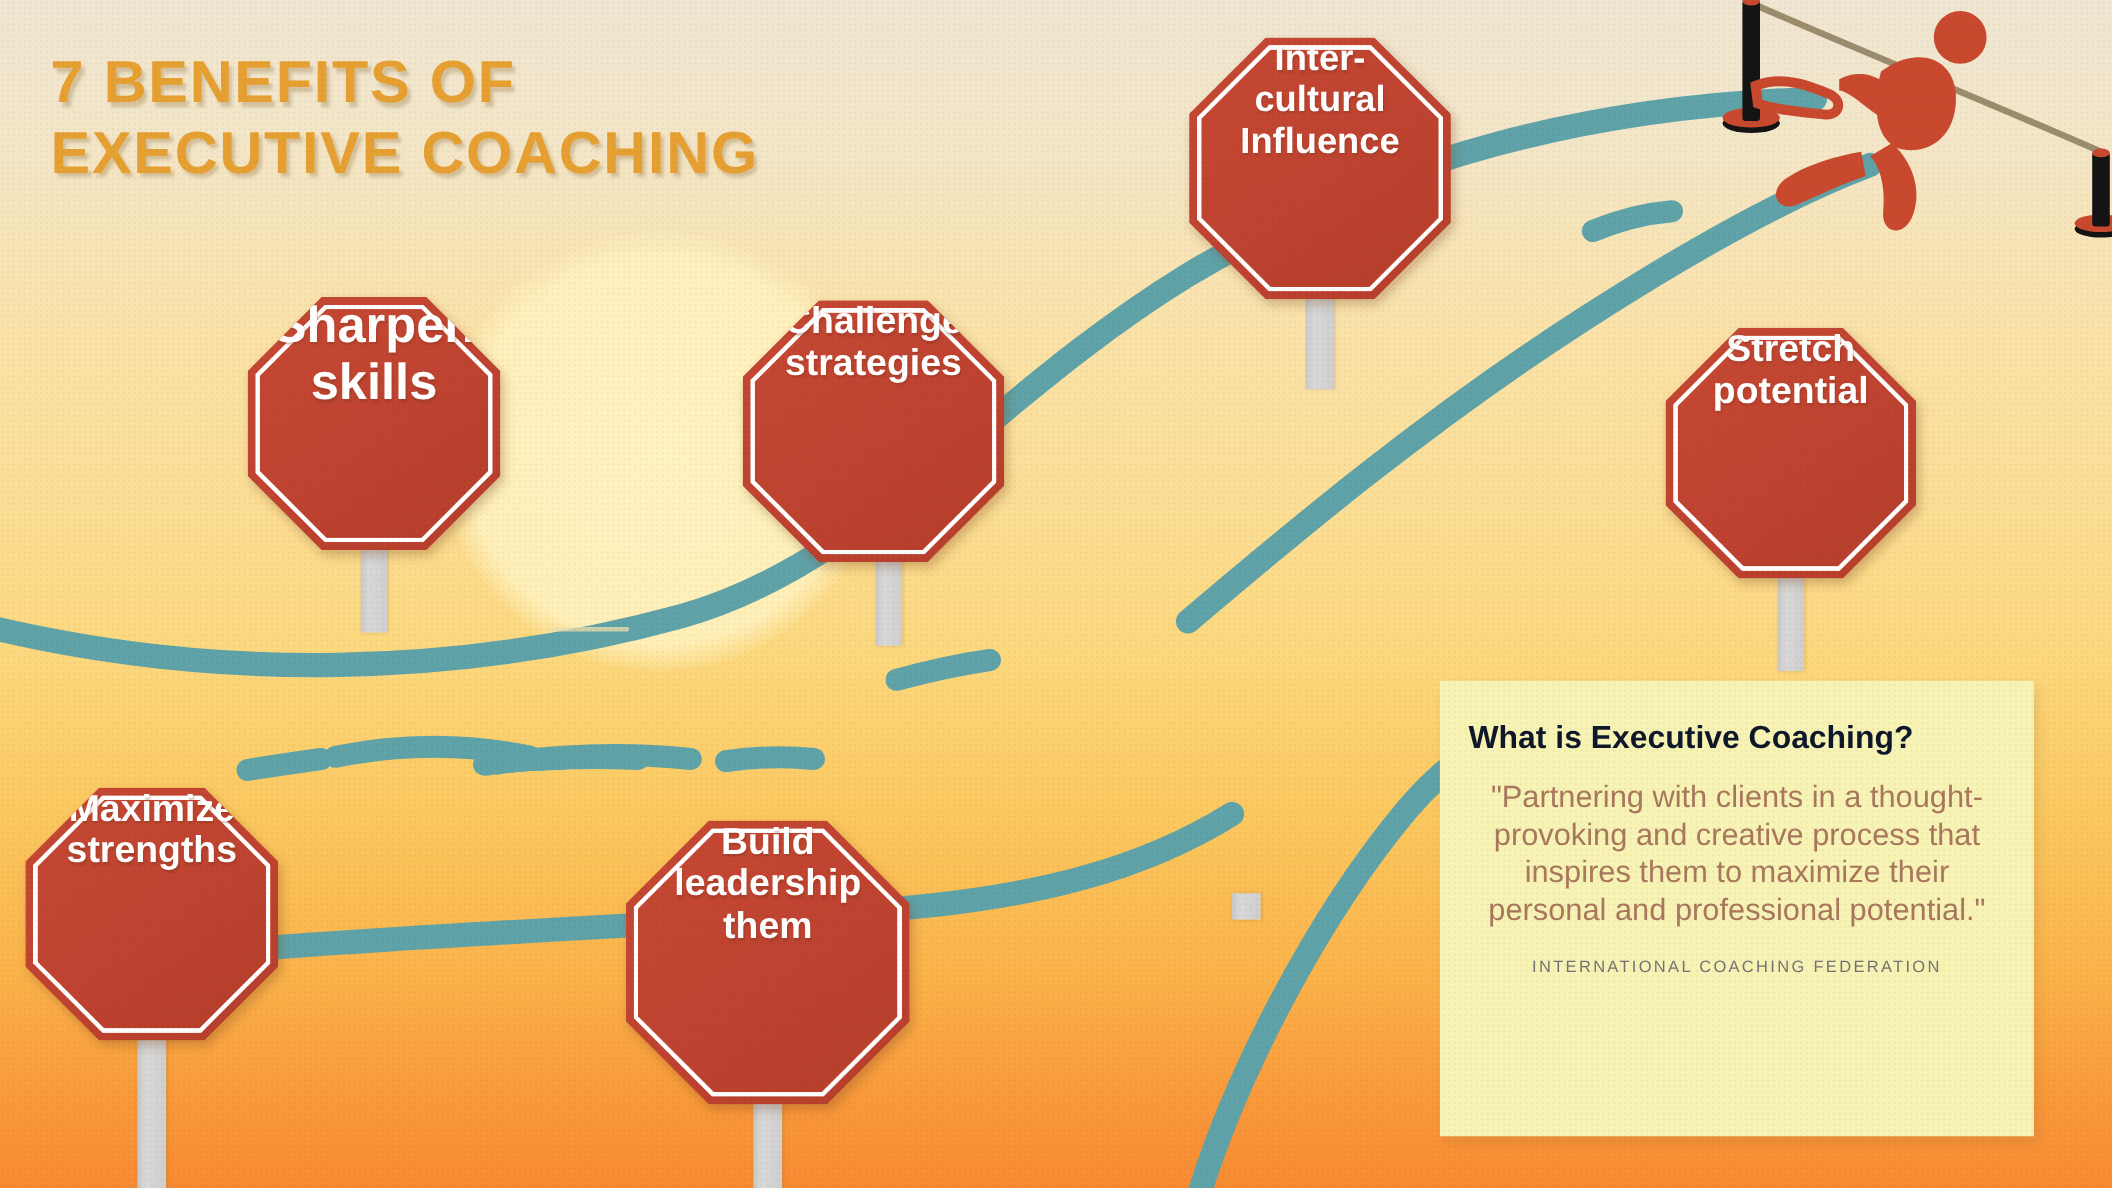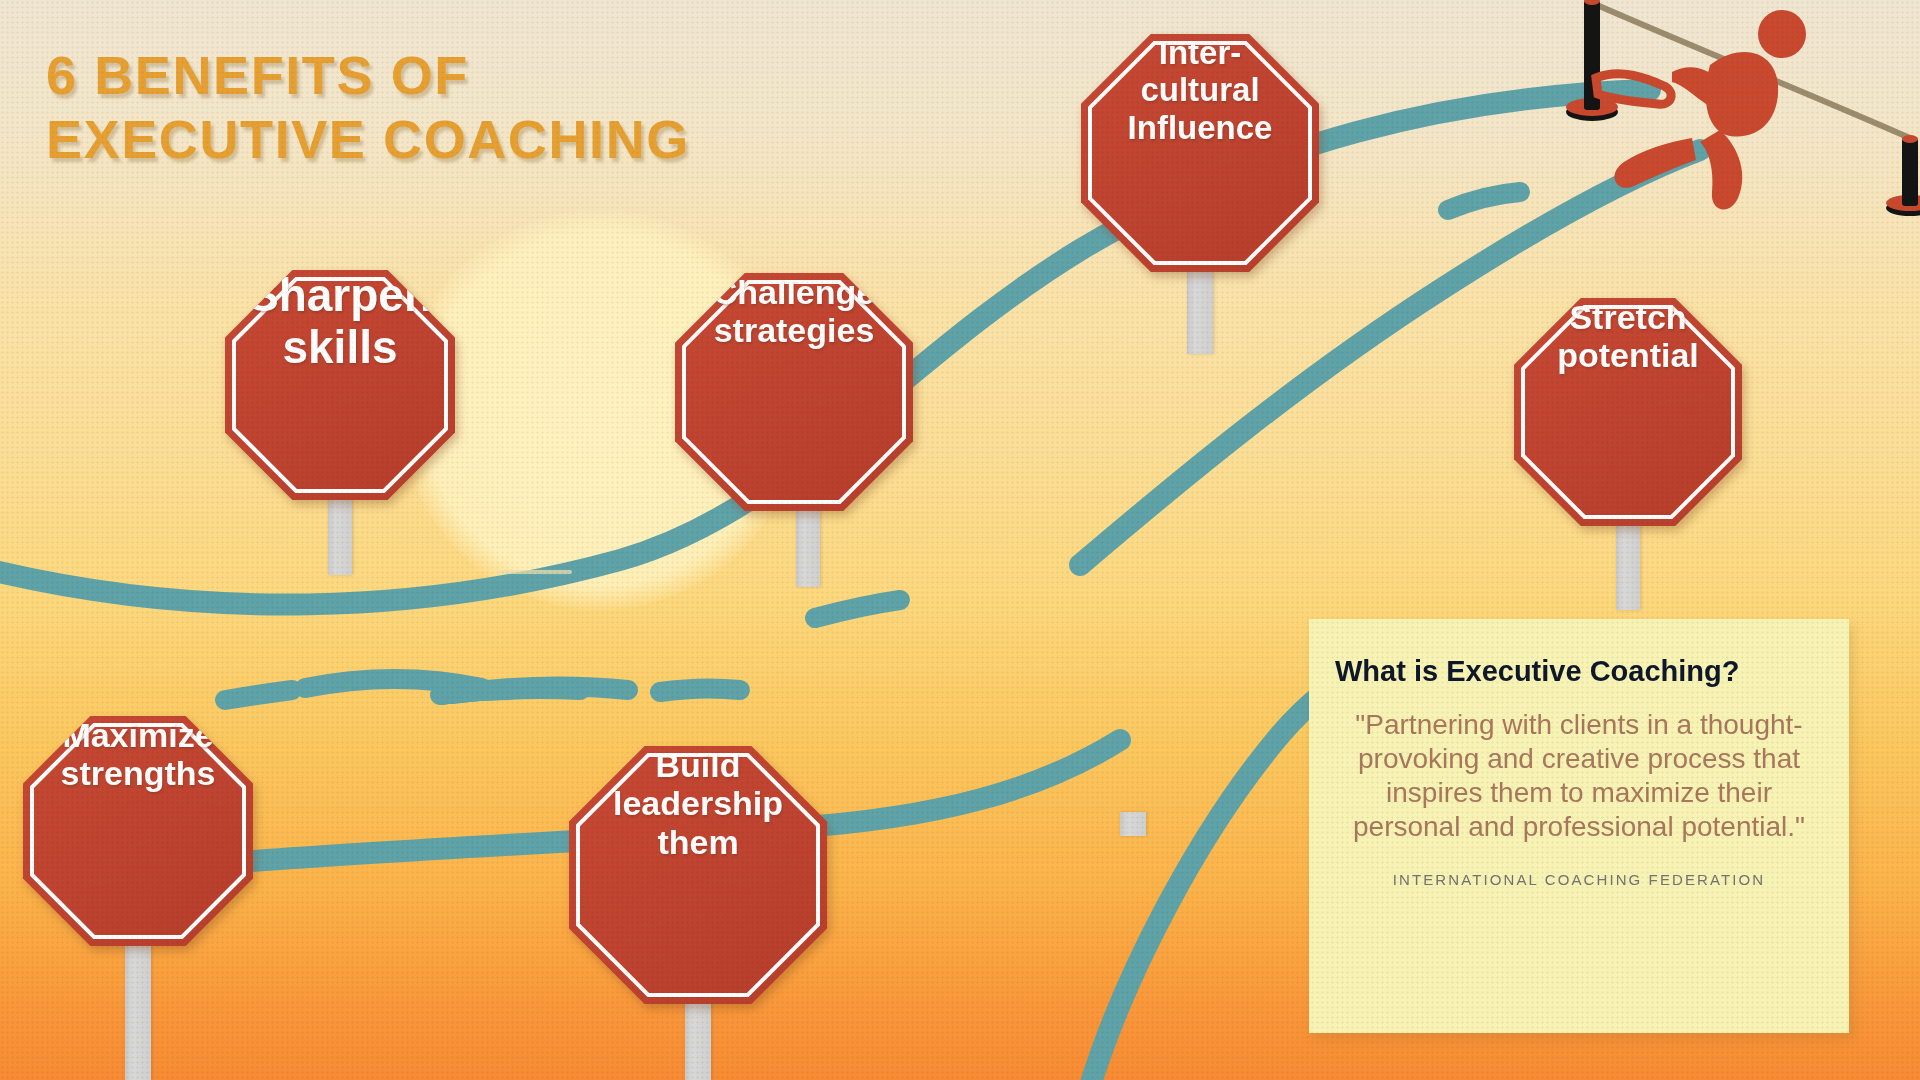--- a/index.html
+++ b/index.html
@@ -183,21 +183,21 @@
       <path stroke-width="20" d="M 440 695 C 460 692 478 691 497 690"></path>
       <path stroke-width="20" d="M 442 695 L 444 695"></path>
       <path stroke-width="20" d="M 660 692 C 688 688 712 687 740 690"></path>
       <path stroke-width="20" d="M 815 618 C 845 610 872 604 900 600"></path>
       <path stroke-width="20" d="M 1448 210 C 1472 200 1496 194 1520 192"></path>
 
       <path stroke="#EBDFAE" stroke-width="4" d="M 500 572 L 570 572" opacity=".75"></path>
     </g>
   </svg>
 
-  <div id="title">6 BENEFITS OF
+  <div id="title">7 BENEFITS OF
 EXECUTIVE COACHING</div>
 
   <div>
     <div class="post" style="left:138px;top:920px;width:26px;height:160px;"></div>
     <div class="post" style="left:340px;top:495px;width:24px;height:80px;"></div>
     <div class="post" style="left:808px;top:505px;width:24px;height:82px;"></div>
     <div class="post" style="left:698px;top:995px;width:26px;height:85px;"></div>
     <div class="post" style="left:1200px;top:262px;width:26px;height:92px;"></div>
     <div class="post" style="left:1133px;top:812px;width:26px;height:24px;"></div>
     <div class="post" style="left:1628px;top:518px;width:24px;height:92px;"></div>

